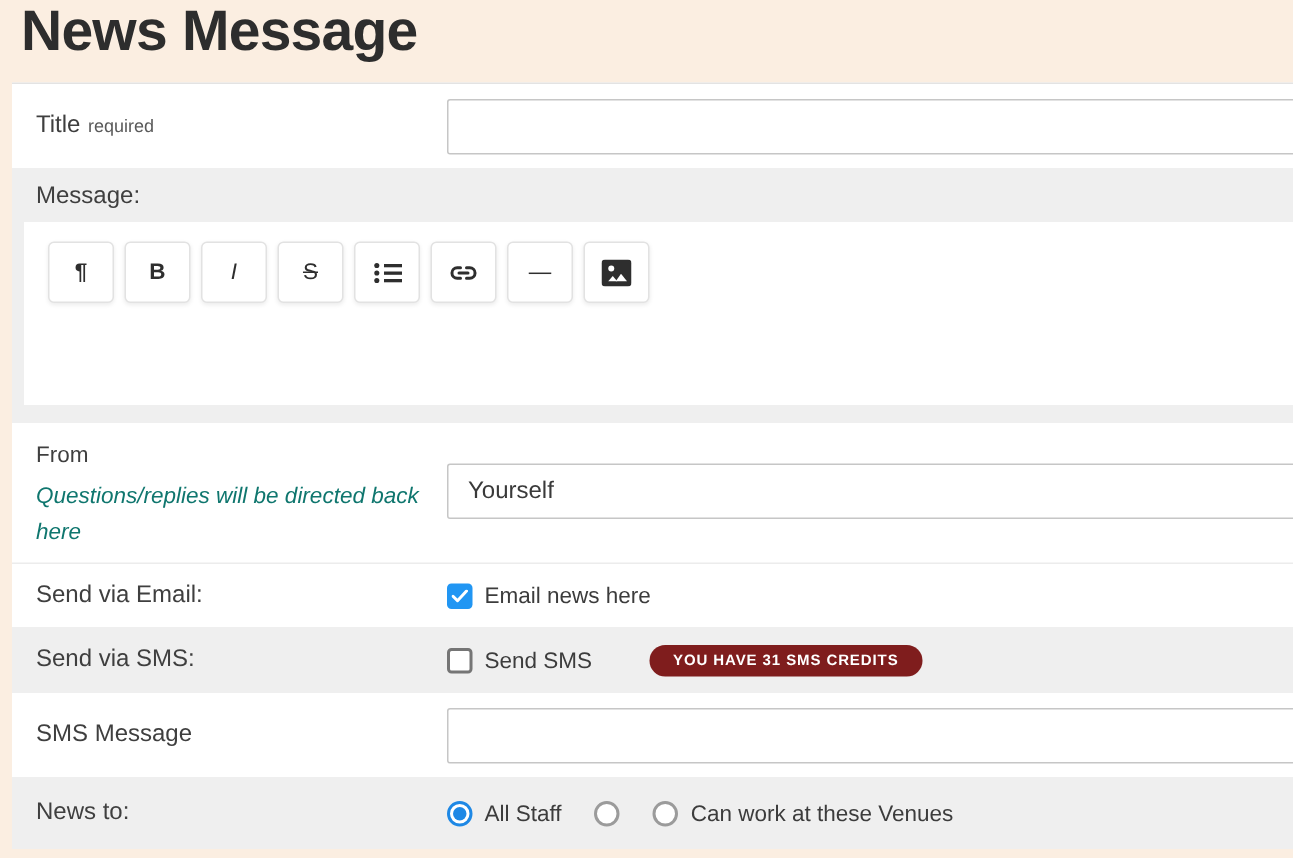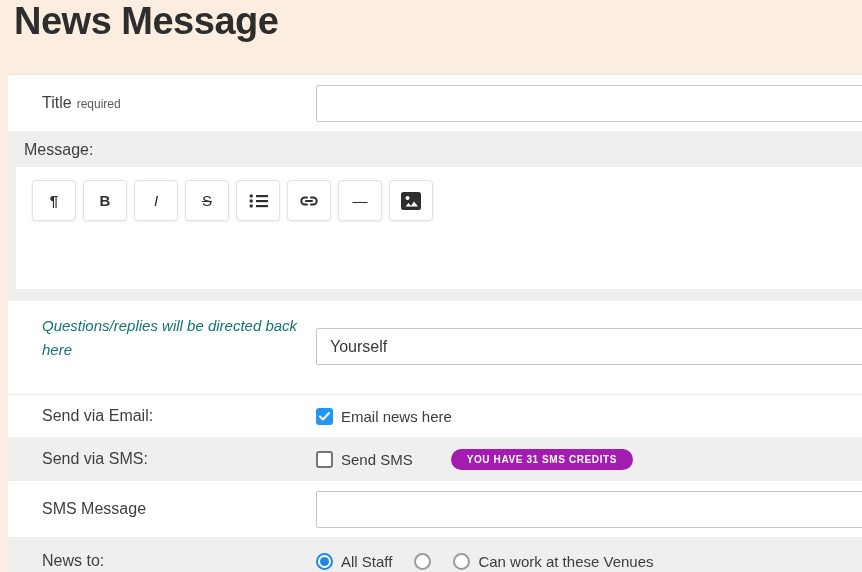--- a/index.html
+++ b/index.html
@@ -3,21 +3,21 @@
 <meta charset="utf-8">
 <style>
   * { margin:0; padding:0; box-sizing:border-box; }
   html,body { width:862px; height:572px; overflow:hidden; }
   body {
     background:#fbeee1;
     font-family:"Liberation Sans", sans-serif;
     color:#3c3c3c;
   }
   .header {
-    height:74px;
+    height:55px;
     padding-left:14px;
     display:flex;
     align-items:flex-start;
   }
   .header h1 {
     font-size:38px;
     font-weight:bold;
     color:#2d2d2d;
     line-height:1.0;
     margin-top:2px;
@@ -29,21 +29,20 @@
     background:#ffffff;
     border-top:1px solid #e3e3e3;
   }
   .row { display:flex; align-items:center; }
   .label-col {
     width:290px;
     flex-shrink:0;
     padding-left:16px;
     font-size:16px;
     color:#3f3f3f;
-    margin-left:18px;
   }
   .required-hint { font-size:12px; color:#5a5a5a; margin-left:5px; }
 
   
   .row-title { height:56px; background:#fff; }
   .text-input {
     width:900px; height:37px;
     border:1px solid #c6c6c6; border-radius:2px;
     background:#fff; font-size:16px; padding:0 12px;
     font-family:"Liberation Sans", sans-serif;
@@ -91,21 +90,21 @@
     width:17px; height:17px; border-radius:3px; cursor:pointer; flex-shrink:0;
   }
   .checkbox.checked {
     background:#2196f3;
     display:flex; align-items:center; justify-content:center;
   }
   .checkbox.unchecked { background:#fff; border:2px solid #757575; }
   .ctrl-label { font-size:15px; color:#3c3c3c; margin-left:8px; }
   .badge {
     margin-left:38px;
-    background:#a21caf; color:#fff;
+    background:#7f1d1d; color:#fff;
     font-size:10px; font-weight:bold; letter-spacing:0.6px;
     padding:5px 16px; border-radius:11px; white-space:nowrap;
   }
 
   
   .row-smsmsg { height:56px; background:#fff; }
 
   
   .row-sendto { height:48px; background:#efefef; }
   .radio-group { display:flex; align-items:center; }
@@ -178,20 +177,21 @@
             <path d="M9.5 14.5 L13 9.5 L17 14.5 Z" fill="#ffffff"></path>
             <path d="M4.5 14.5 L7.5 11 L10.5 14.5 Z" fill="#ffffff"></path>
           </svg>
         </div>
       </div>
     </div>
   </div>
 
   <div class="row row-from">
     <div class="label-col">
+      <div class="from-label">From</div>
       <div class="from-note">Questions/replies will be directed back here</div>
     </div>
     <div class="from-field">
       <div class="select-box">
         <span>Yourself</span>
       </div>
     </div>
   </div>
 
   <div class="row row-email">

